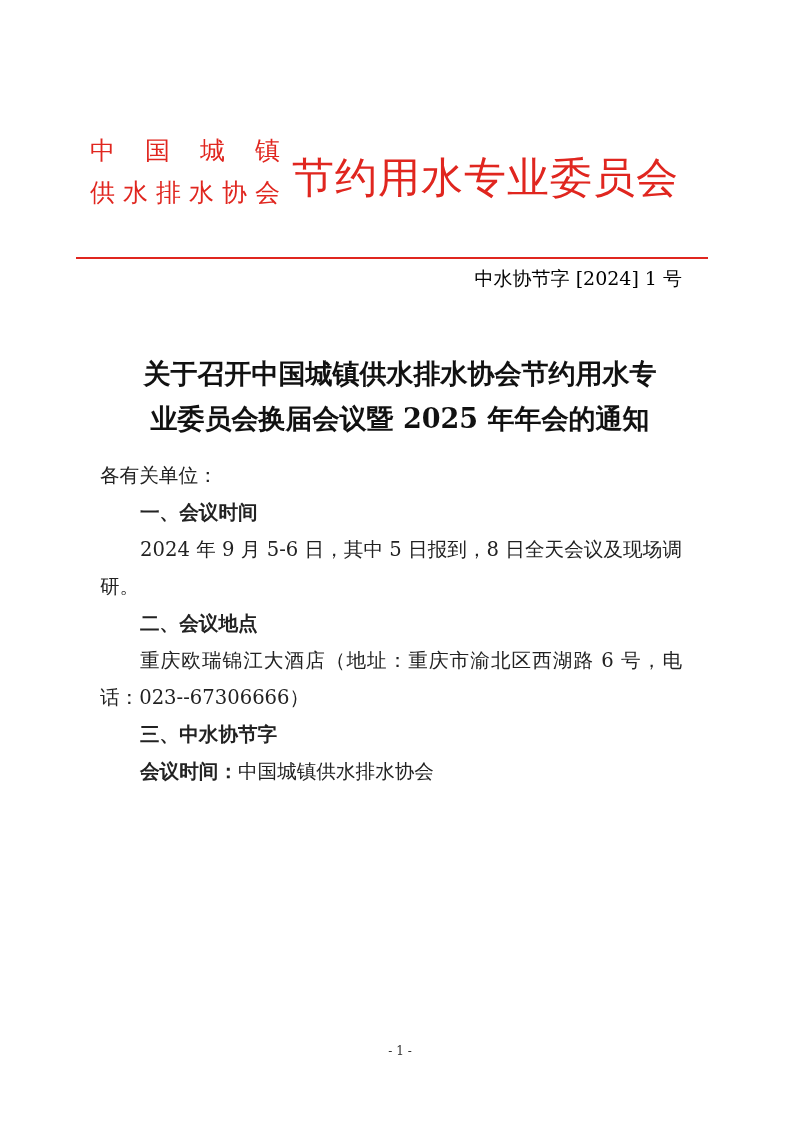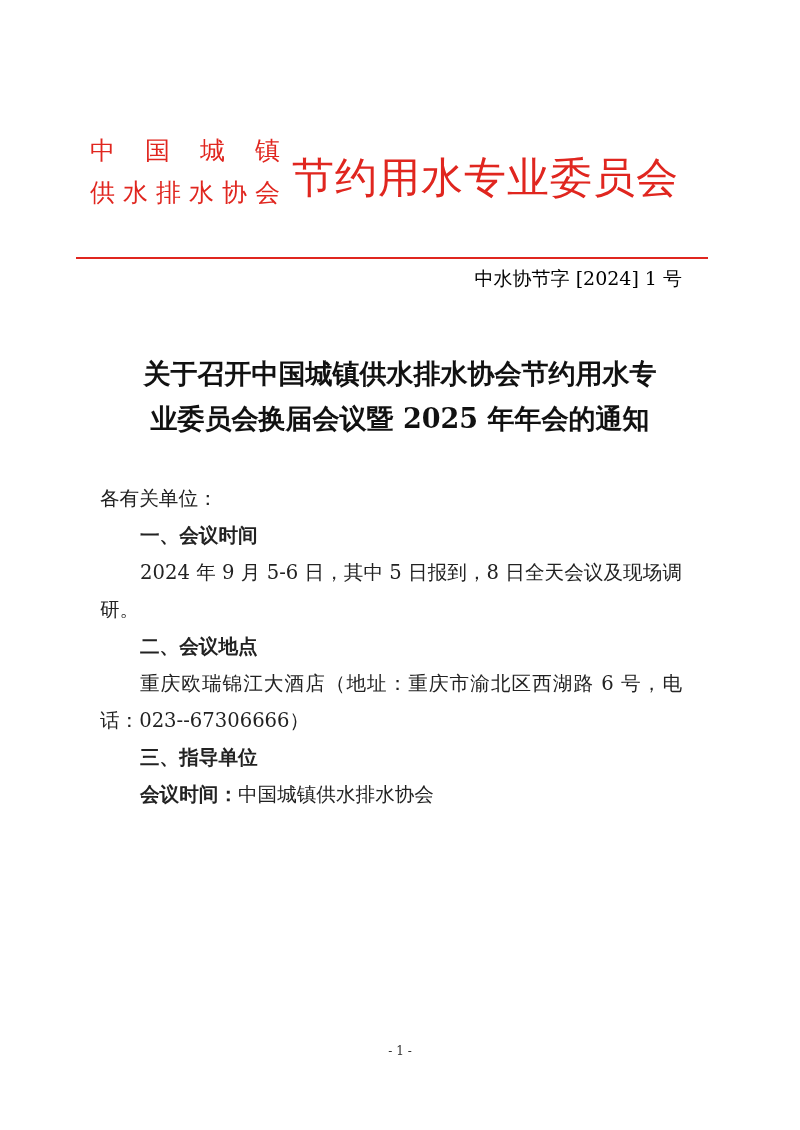--- a/index.html
+++ b/index.html
@@ -35,21 +35,21 @@
   .docno {
     right: 118px; top: 265px;
     font-size: 19px; line-height: 26px; color: #000000;
   }
   .title {
     left: 80px; width: 640px; top: 332px;
     text-align: center; font-weight: bold;
     font-size: 27px; line-height: 45px; color: #111; margin-top: 19px;
   }
   .body {
-    left: 100px; width: 582px; top: 480px;
+    left: 100px; width: 582px; top: 457px;
     font-size: 19.6px; line-height: 37px; color: #222;
   }
   .body p { margin: 0; text-align: justify; text-align-last: left; }
   .indent { text-indent: 40px; }
   .sec { padding-left: 40px; font-family: "DejaVu Sans", "Liberation Sans", sans-serif; font-weight: bold; }
   .lbl { font-family: "DejaVu Sans", "Liberation Sans", sans-serif; font-weight: bold; }
   .pageno {
     left: 0; width: 800px; top: 1044px; text-align: center;
     font-size: 12px; color: #333;
   }
@@ -84,17 +84,17 @@
 
 <div class="abs body">
   <p>各有关单位：</p>
 
   <p class="sec">一、会议时间</p>
   <p class="indent">2024 年 9 月 5-6 日，其中 5 日报到，8 日全天会议及现场调研。</p>
 
   <p class="sec">二、会议地点</p>
   <p class="indent">重庆欧瑞锦江大酒店（地址：重庆市渝北区西湖路 6 号，电话：023--67306666）</p>
 
-  <p class="sec">三、指导单位</p>
+  <p class="sec">三、中水协节字</p>
   <p class="indent"><span class="lbl">会议时间：</span><span>中国城镇供水排水协会</span></p>
 </div>
 
 <div class="abs pageno">- 1 -</div>
 
 </body></html>

